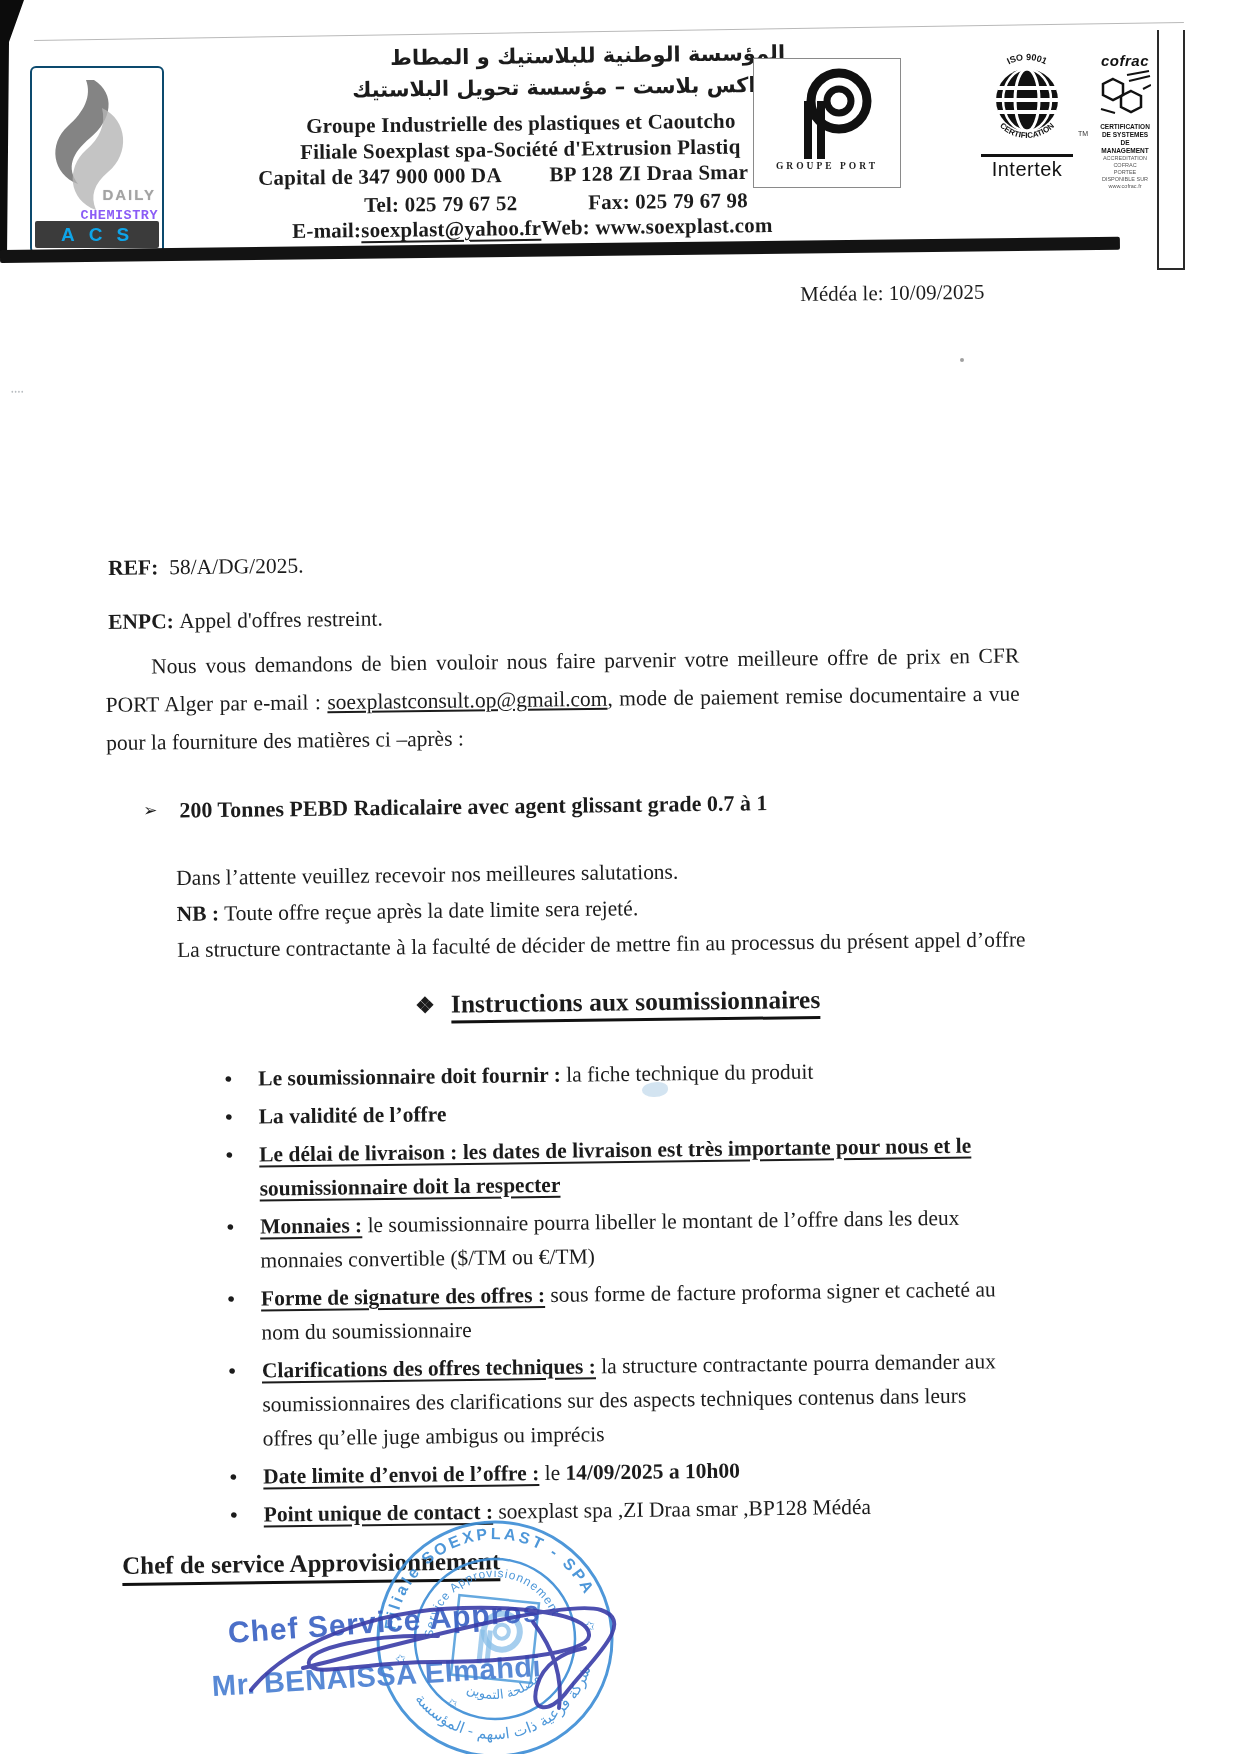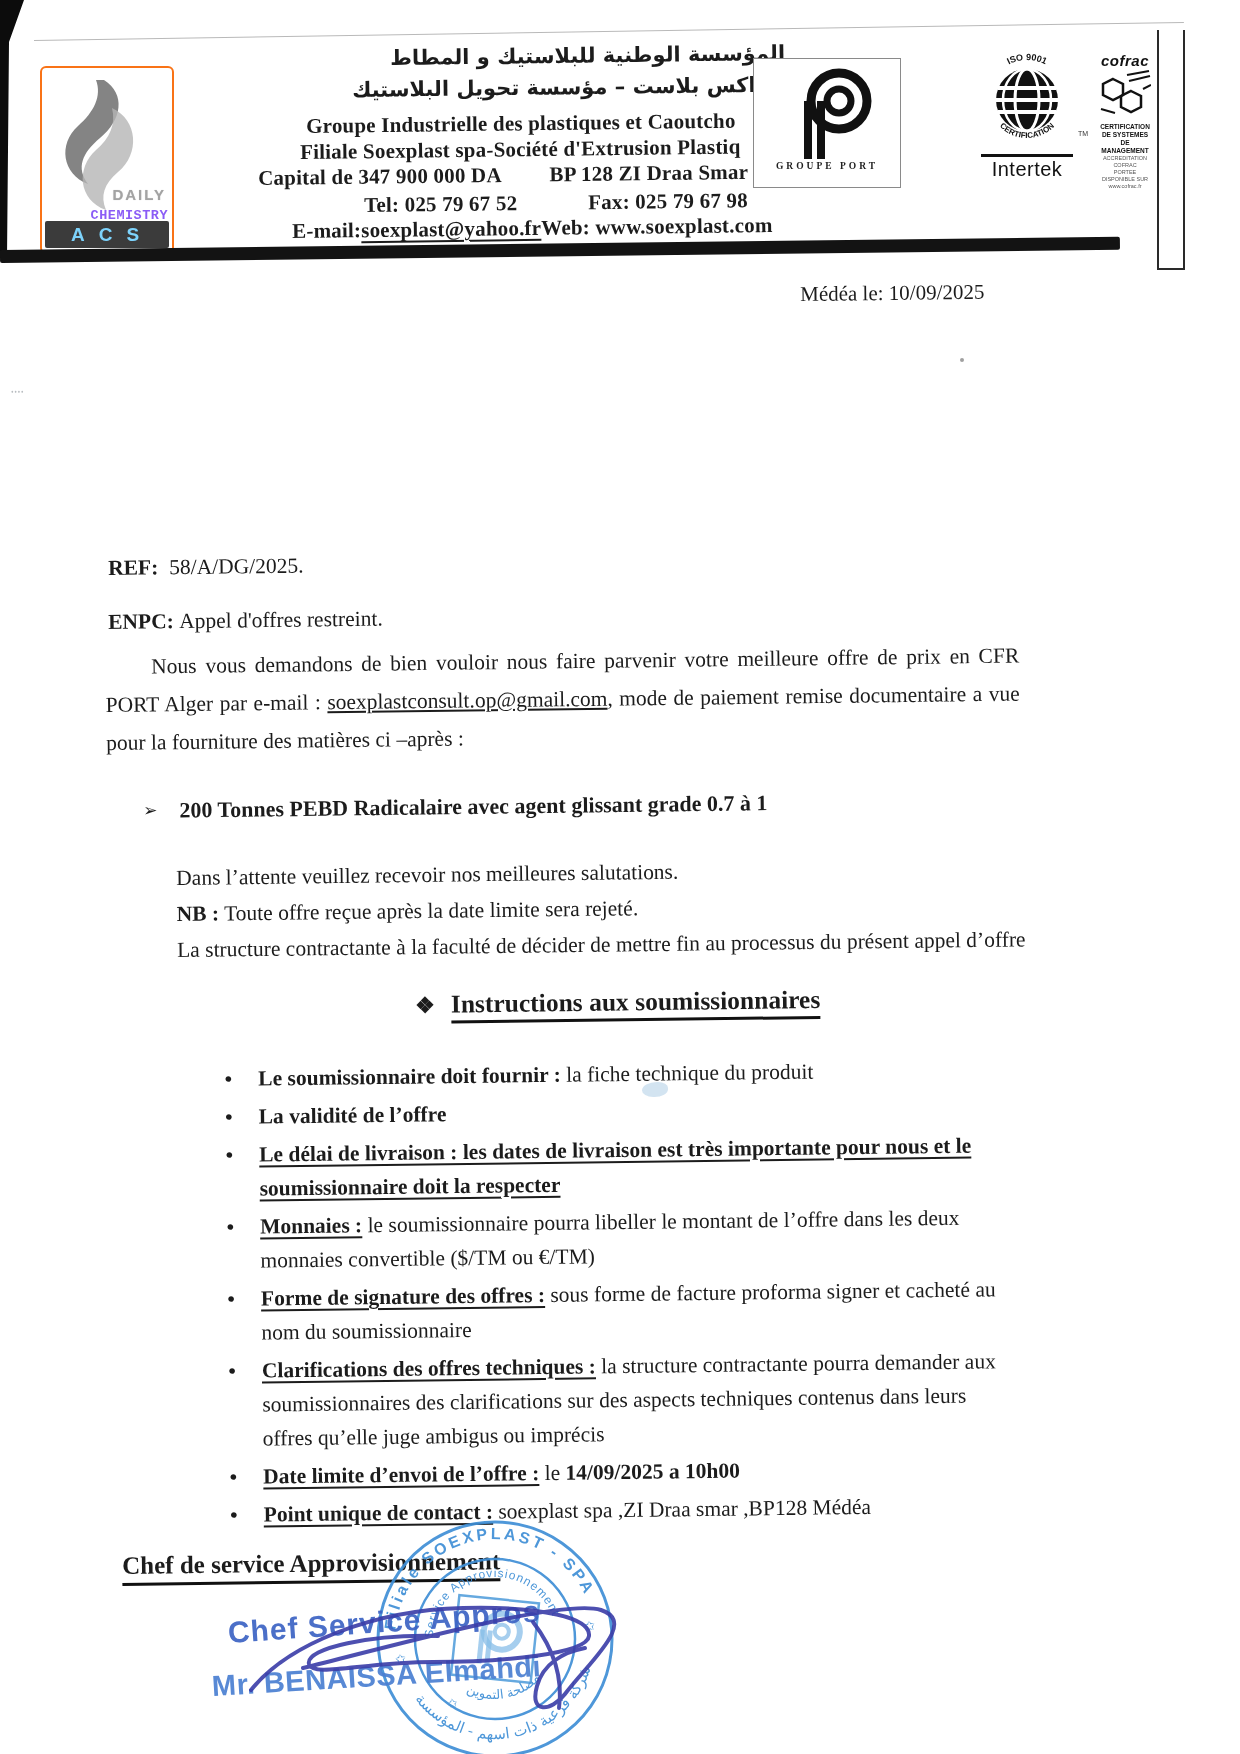--- a/index.html
+++ b/index.html
@@ -19,28 +19,28 @@
   .pencil-mark{left:8px;top:378px;width:26px;height:14px;color:#9aa0a6;font-size:13px;opacity:.7;}
   .blue-smudge{left:642px;top:1082px;width:26px;height:15px;background:#bcd6ea;border-radius:60% 40% 55% 45%;opacity:.65;}
   .dot-faint{left:960px;top:358px;width:4px;height:4px;border-radius:50%;background:#777;opacity:.7;}
 
   
   .hdr-ar{font-family:"DejaVu Sans", sans-serif;font-weight:bold;font-size:21px;white-space:nowrap;}
   .hdr-fr{font-weight:bold;font-size:21px;white-space:nowrap;letter-spacing:.2px;}
   .hdr-rule{left:0;top:250px;width:1120px;height:13px;background:#131313;border-radius:2px;
       transform:rotate(-0.68deg);transform-origin:0 50%;}
 
-  .acs-box{left:40px;top:66px;width:130px;height:184px;border:2px solid #f97316;border-radius:6px;background:#fff;}
+  .acs-box{left:30px;top:66px;width:130px;height:184px;border:2px solid #0c4a6e;border-radius:6px;background:#fff;}
   .acs-daily{position:absolute;right:6px;top:118px;color:#a3a3a3;font-weight:bold;font-size:15px;letter-spacing:2px;
       font-family:"Liberation Sans",sans-serif;text-shadow:0 0 1px #c9c9c9;}
   .acs-chem{position:absolute;right:4px;top:140px;color:#8b5cf6;font-weight:bold;font-size:13.5px;letter-spacing:.5px;
       font-family:Liberation Mono, monospace;}
   .acs-bar{position:absolute;left:3px;right:3px;bottom:4px;height:27px;background:#3b3b3b;border-radius:2px;
       display:flex;align-items:center;justify-content:center;}
-  .acs-bar span{color:#7dd3fc;font-weight:bold;font-size:19px;letter-spacing:14px;padding-left:10px;
+  .acs-bar span{color:#0ea5e9;font-weight:bold;font-size:19px;letter-spacing:14px;padding-left:10px;
       font-family:"Liberation Sans",sans-serif;}
 
   .enpc-box{left:753px;top:58px;width:146px;height:128px;border:1.5px solid #8a8a8a;background:#fff;
       display:flex;flex-direction:column;align-items:center;}
   .enpc-caption{font-family:"Liberation Serif",serif;font-size:9.5px;letter-spacing:3px;color:#222;font-weight:bold;margin-top:-2px;}
 
   .intertek{left:972px;top:52px;width:110px;height:140px;text-align:center;}
   .intertek .name{font-family:"Liberation Sans",sans-serif;font-size:20px;color:#111;letter-spacing:.5px;margin-top:1px;}
   .intertek .rule{width:92px;height:3px;background:#111;margin:2px auto 0;}
   .intertek .tm{position:absolute;right:-6px;top:78px;font-size:7px;color:#333;font-family:"Liberation Sans",sans-serif;}

